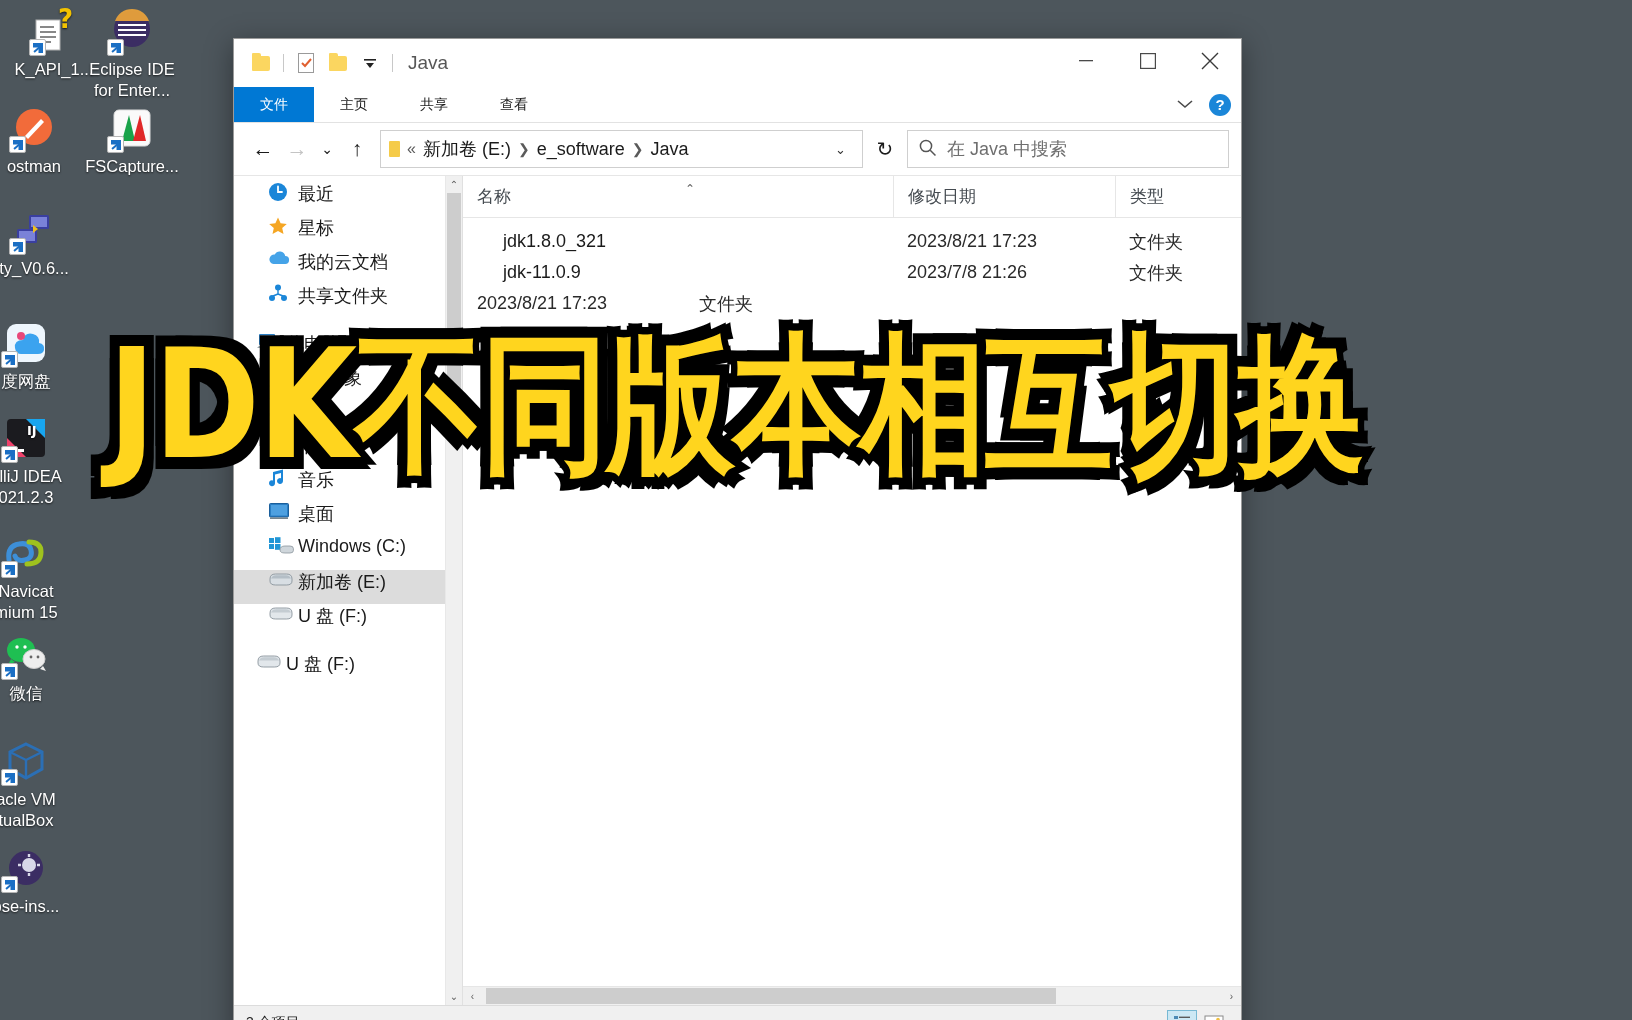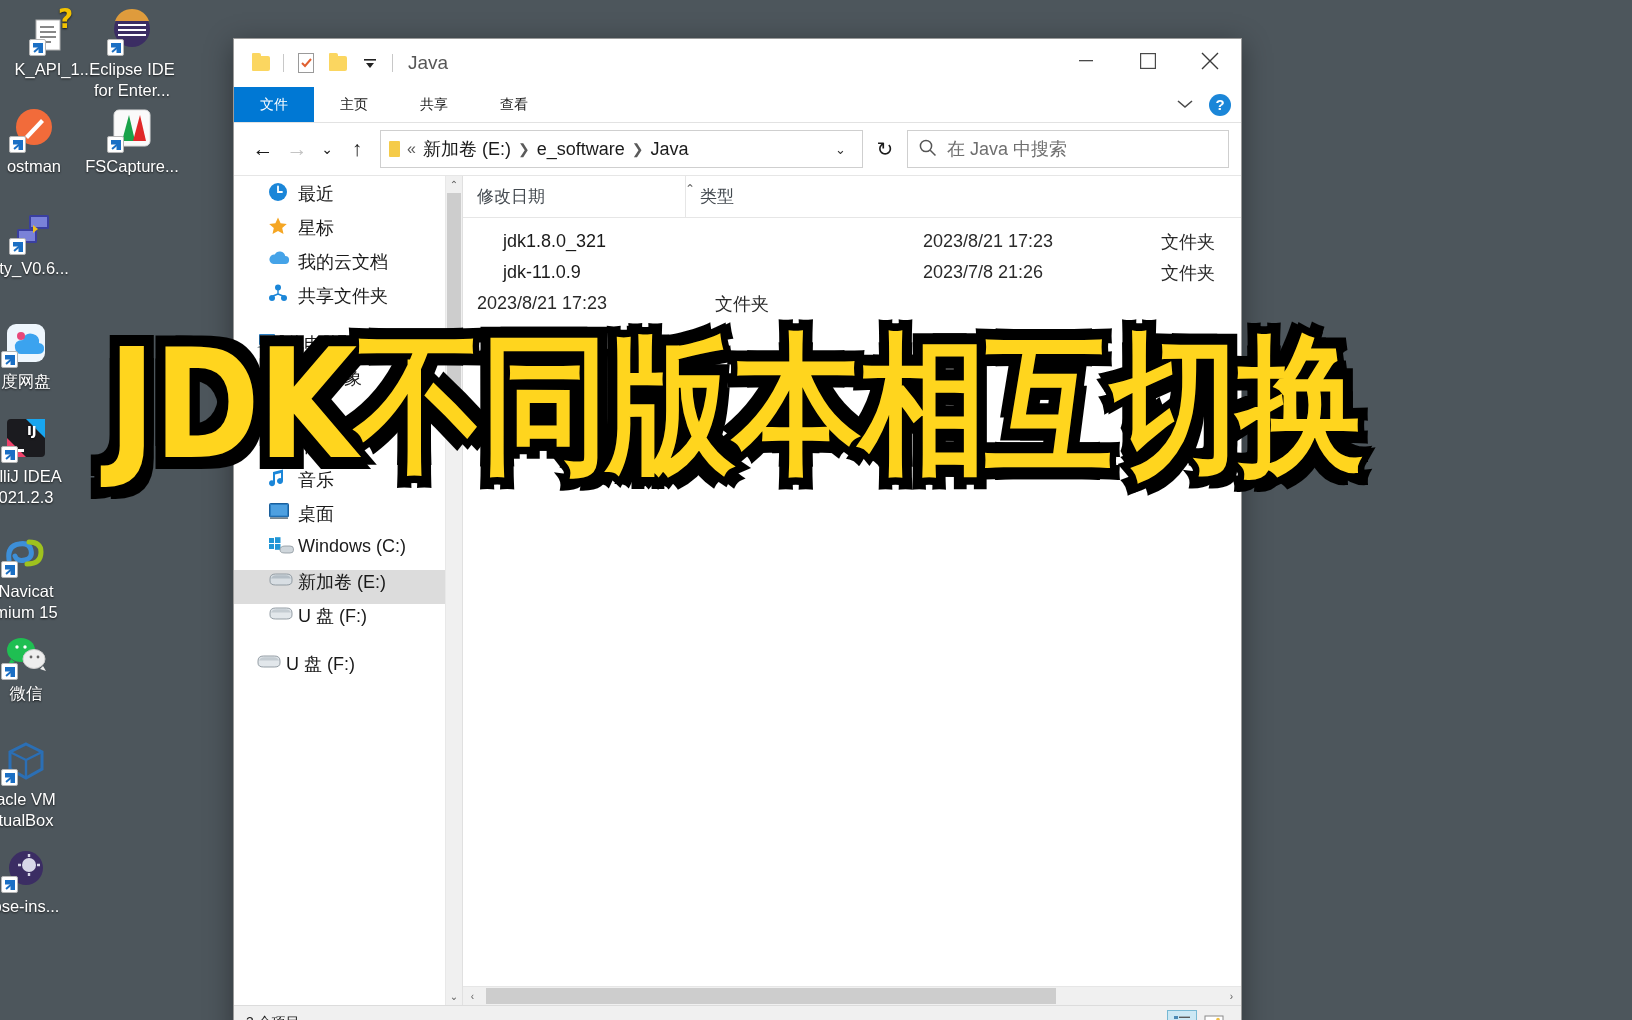--- a/index.html
+++ b/index.html
@@ -216,21 +216,21 @@
   }
   .col + .col { border-left: 1px solid #e6e6e6; }
   .col-name { width: 430px; flex: 0 0 auto; }
   .col-date { width: 222px; flex: 0 0 auto; }
   .col-type { width: 150px; flex: 0 0 auto; }
   .sort-caret {
     position: absolute; left: 222px; top: 6px;
     font-size: 12px; color: #666;
   }
   .rows { flex: 1 1 auto; overflow: hidden; padding-top: 8px; }
-  .row { height: 31px; display: flex; align-items: center; gap: 16px; }
+  .row { height: 31px; display: flex; align-items: center; }
   .cell { font-size: 18px; color: #1a1a1a; display: flex; align-items: center; }
   .cell-name { width: 430px; flex: 0 0 auto; padding-left: 28px; gap: 12px; }
   .cell-date { width: 222px; flex: 0 0 auto; padding-left: 14px; color: #2a2a2a; }
   .cell-type { width: 150px; flex: 0 0 auto; padding-left: 14px; color: #2a2a2a; }
 
   
   .hscroll {
     height: 19px; flex: 0 0 auto; background: #f0f0f0;
     display: flex; align-items: center; border-top: 1px solid #e6e6e6;
   }
@@ -595,20 +595,21 @@
         </div>
       <div class="nav-scroll">
         <div class="arr">⌃</div>
         <div class="thumb"></div>
         <div class="arr bot">⌄</div>
       </div>
     </div>
 
     <div class="listpane">
       <div class="colhead">
+        <div class="col col-name">名称</div>
         <div class="col col-date">修改日期</div>
         <div class="col col-type">类型</div>
         <div class="sort-caret">⌃</div>
       </div>
       <div class="rows" id="file-rows">
           <div class="row">
             <div class="cell cell-name">
               <span><span class="folder list"></span></span>
               <span>jdk1.8.0_321</span>
             </div>

